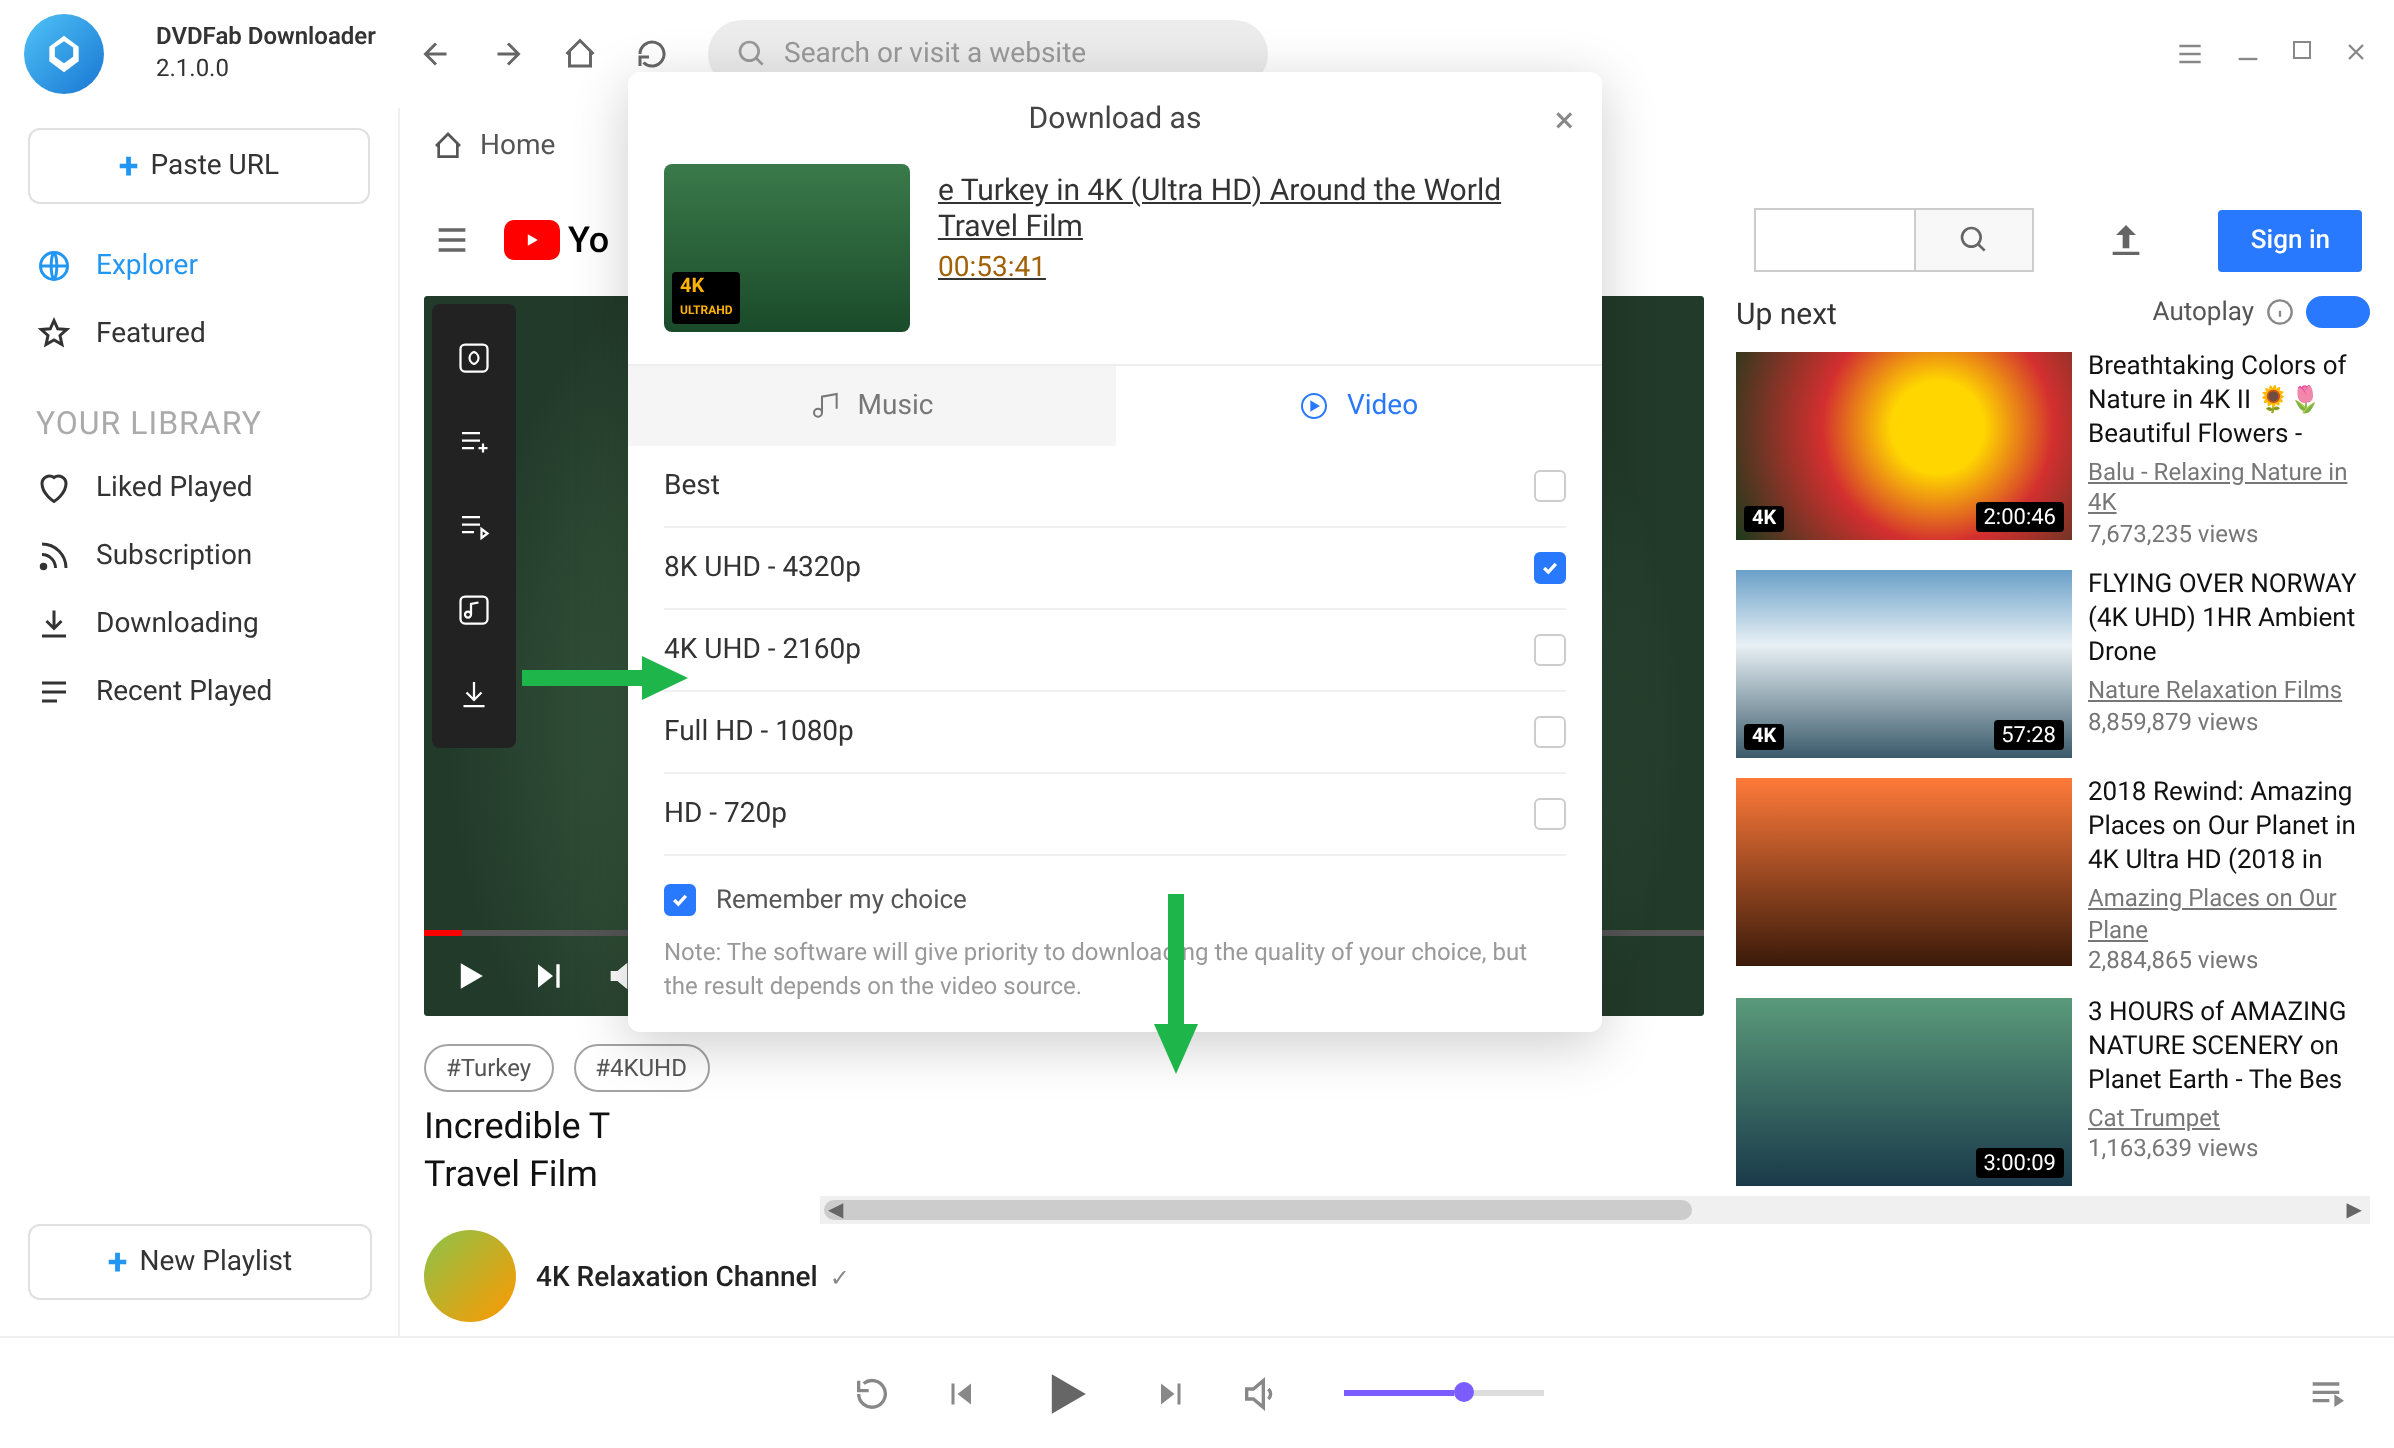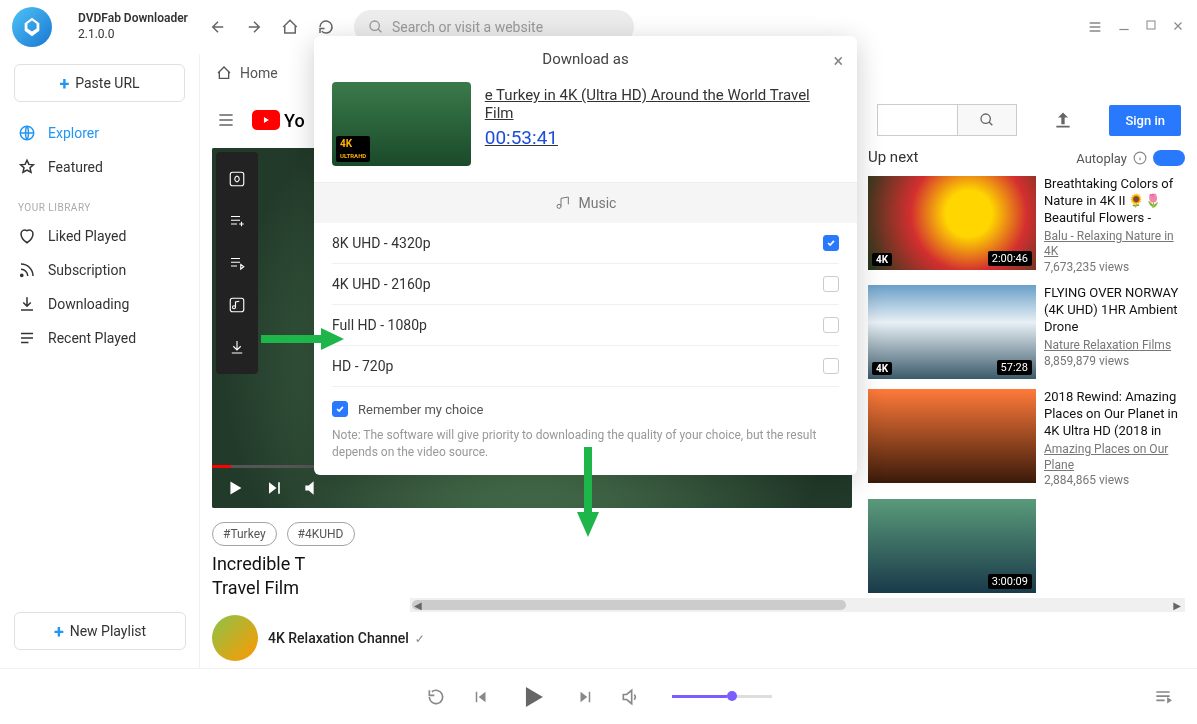--- a/index.html
+++ b/index.html
@@ -15,21 +15,21 @@
 .searchbar { flex: 1; max-width: 280px; height: 34px; background: #ececec; border-radius: 17px; display:flex; align-items:center; padding: 0 14px; color:#999; gap:8px; margin-left:10px;}
 .window-ctrls { margin-left: auto; display:flex; gap:14px; color:#888; }
 
 .body-area { display: flex; height: calc(100% - 54px - 56px); }
 .sidebar { width: 200px; padding: 10px 14px; border-right: 1px solid #f0f0f0; }
 .paste-btn { width: 100%; height: 38px; border:1px solid #e0e0e0; border-radius:6px; background:#fff; color:#333; font-size:14px; display:flex; align-items:center; justify-content:center; gap:6px; cursor:pointer; margin-bottom:14px;}
 .paste-btn .plus { color:#2196f3; font-weight:bold; font-size:18px;}
 .side-item { display:flex; align-items:center; gap:12px; padding:8px 4px; color:#333; font-size:14px; cursor:pointer; }
 .side-item.active { color:#2196f3; }
 .side-item .icn { width:18px; display:flex; justify-content:center; color:inherit;}
-.side-header { font-size:10px; color:#aaa; letter-spacing:0.5px; margin: 18px 0 6px 4px; }
+.side-header { font-size:16px; color:#aaa; letter-spacing:0.5px; margin: 18px 0 6px 4px; }
 
 .content { flex:1; position:relative; background:#fff; overflow:hidden; }
 .home-row { height: 38px; display:flex; align-items:center; padding-left:16px; gap:8px; color:#555; font-size:14px; }
 .yt-header { height: 56px; display:flex; align-items:center; padding:0 16px; gap:16px; }
 .yt-logo { display:flex; align-items:center; gap:4px; color:#000; font-size:18px; font-weight:500;}
 .yt-play { width:28px; height:20px; background:#ff0000; border-radius:5px; display:flex; align-items:center; justify-content:center;}
 .yt-search-area { margin-left:auto; display:flex; align-items:center;}
 .yt-search-input { width:80px; height:32px; border:1px solid #ccc; border-right:none; padding:0 8px;}
 .yt-search-btn { width:60px; height:32px; border:1px solid #ccc; background:#f8f8f8; display:flex; align-items:center; justify-content:center;}
 .yt-upload { margin: 0 20px; color:#666;}
@@ -46,39 +46,39 @@
 .player-controls { position:absolute; bottom:0; left:0; right:0; height:40px; display:flex; align-items:center; padding:0 12px; gap:18px; color:#fff;}
 .vid-tags { margin-top:14px; display:flex; gap:10px;}
 .tag-pill { border:1px solid #a3a3a3; border-radius:14px; padding:4px 10px; font-size:12px; color:#555;}
 .vid-title { font-size:18px; font-weight:400; color:#111; margin-top:6px; line-height:1.35;}
 .channel-row { display:flex; align-items:center; gap:10px; margin-top:14px;}
 .chan-thumb { width:46px; height:46px; border-radius:50%; background:linear-gradient(135deg,#8bc34a,#ff9800);}
 .chan-name { font-size:14px; font-weight:500; color:#222;}
 .verif { color:#888; font-size:12px; margin-left:2px;}
 
 .upnext-col { flex:1; min-width: 300px; }
-.upnext-head { display:flex; align-items:flex-end; font-size:15px; color:#333; margin-bottom:10px;}
+.upnext-head { display:flex; align-items:flex-start; font-size:15px; color:#333; margin-bottom:10px;}
 .autoplay { margin-left:auto; display:flex; align-items:center; gap:6px; font-size:13px; color:#555;}
 .toggle { width:32px; height:16px; background:#2979ff; border-radius:8px; position:relative;}
 .rec-item { display:flex; gap:8px; margin-bottom:10px;}
 .rec-thumb { width:168px; height:94px; background:#999; position:relative; flex-shrink:0;}
 .rec-thumb .dur { position:absolute; right:4px; bottom:4px; background:#000; color:#fff; font-size:11px; padding:1px 4px; border-radius:2px;}
 .rec-thumb .badge4k { position:absolute; left:4px; bottom:4px; background:#000; color:#fff; font-size:10px; padding:1px 4px; border-radius:2px; font-weight:bold;}
 .rec-info { font-size:13px; color:#111; line-height:1.3;}
 .rec-info .chan { color:#777; font-size:12px; margin-top:2px;text-decoration:underline;}
 .rec-info .views { color:#777; font-size:12px;}
 
-.modal-backdrop { position:absolute; top:36px; left:314px; width:543px; background:#fff; box-shadow:0 6px 28px rgba(0,0,0,0.2); border-radius:6px; z-index:50;}
+.modal-backdrop { position:absolute; top:36px; left:314px; width:487px; background:#fff; box-shadow:0 6px 28px rgba(0,0,0,0.2); border-radius:6px; z-index:50;}
 .modal-head { text-align:center; padding:14px; font-size:15px; color:#444; position:relative;}
 .modal-close { position:absolute; right:14px; top:14px; color:#888; cursor:pointer; font-size:18px;}
 .modal-vidrow { display:flex; gap:14px; padding: 0 18px 16px;}
 .modal-thumb { width:140px; height:84px; background:linear-gradient(180deg,#3a7a4a,#1a4a2a); border-radius:4px; position:relative;}
 .modal-thumb .mk4k { position:absolute; left:4px; bottom:4px; background:#000; color:#ffb300; font-size:10px; font-weight:bold; padding:2px 4px; border-radius:2px;}
 .modal-vidinfo { font-size:15px; color:#333; padding-top:4px;text-decoration:underline;}
-.modal-vidinfo .dur { font-size:19px; color:#1d4ed8; margin-top:4px;}
+.modal-vidinfo .dur { font-size:14px; color:#a16207; margin-top:4px;}
 .modal-tabs { display:flex; border-top:1px solid #eee;}
 .modal-tab { flex:1; text-align:center; padding:12px; font-size:14px; display:flex; align-items:center; justify-content:center; gap:8px; cursor:pointer;}
 .modal-tab.music { background:#f5f5f5; color:#777;}
 .modal-tab.video { color:#2979ff;}
 .quality-list { padding: 0 18px; }
 .q-row { display:flex; align-items:center; justify-content:space-between; padding:12px 0; border-bottom:1px solid #f0f0f0; font-size:14px; color:#333;}
 .chk { width:16px; height:16px; border:1px solid #ccc; border-radius:3px; display:inline-block;}
 .chk.on { background:#2979ff; border-color:#2979ff; display:flex; align-items:center; justify-content:center; color:#fff;}
 .remember-row { display:flex; align-items:center; gap:10px; padding:14px 18px 4px; font-size:13px; color:#555;}
 .note { font-size:12px; color:#999; padding:6px 18px 14px; line-height:1.4;}
@@ -389,20 +389,25 @@
     <div>2018 Rewind: Amazing Places on Our Planet in 4K Ultra HD (2018 in</div>
     <div class="chan">Amazing Places on Our Plane</div>
     <div class="views">2,884,865 views</div>
   </div>
             </div>
             <div class="rec-item">
               <div class="rec-thumb rt4">
 
     <div class="dur">3:00:09</div>
   </div>
+  <div class="rec-info">
+    <div>3 HOURS of AMAZING NATURE SCENERY on Planet Earth - The Bes</div>
+    <div class="chan">Cat Trumpet</div>
+    <div class="views">1,163,639 views</div>
+  </div>
             </div>
           </div>
       </div>
     </div>
 
     <div class="scrollbar-h">
       <span class="arr" style="left:4px;">◀</span>
       <div class="thumb"></div>
       <span class="arr" style="right:4px;">▶</span>
     </div>
@@ -430,22 +435,33 @@
       <div class="dur">00:53:41</div>
     </div>
   </div>
   <div class="modal-tabs">
     <div class="modal-tab music">
       <svg width="16" height="16" viewBox="0 0 24 24" fill="none" stroke="currentColor" stroke-width="1.5">
           <path d="M9 17a3 3 0 1 1-6 0 3 3 0 0 1 6 0zM9 17V5l11-2v11"></path>
         </svg>
       <span>Music</span>
     </div>
+    <div class="modal-tab video">
+      <svg width="16" height="16" viewBox="0 0 24 24" fill="none" stroke="currentColor" stroke-width="1.5">
+          <circle cx="12" cy="12" r="9"></circle>
+          <path d="M10 9l5 3-5 3z" fill="currentColor"></path>
+        </svg>
+      <span>Video</span>
+    </div>
   </div>
   <div class="quality-list" id="quality-list">
+      <div class="q-row">
+        <span>Best</span>
+    <span class="chk "></span>
+      </div>
       <div class="q-row">
         <span>8K UHD - 4320p</span>
     <span class="chk on">
           <svg width="10" height="10" viewBox="0 0 24 24" fill="none" stroke="#fff" stroke-width="4">
             <path d="M5 12l5 5L19 7"></path>
           </svg>
         </span>
       </div>
       <div class="q-row">
         <span>4K UHD - 2160p</span>

